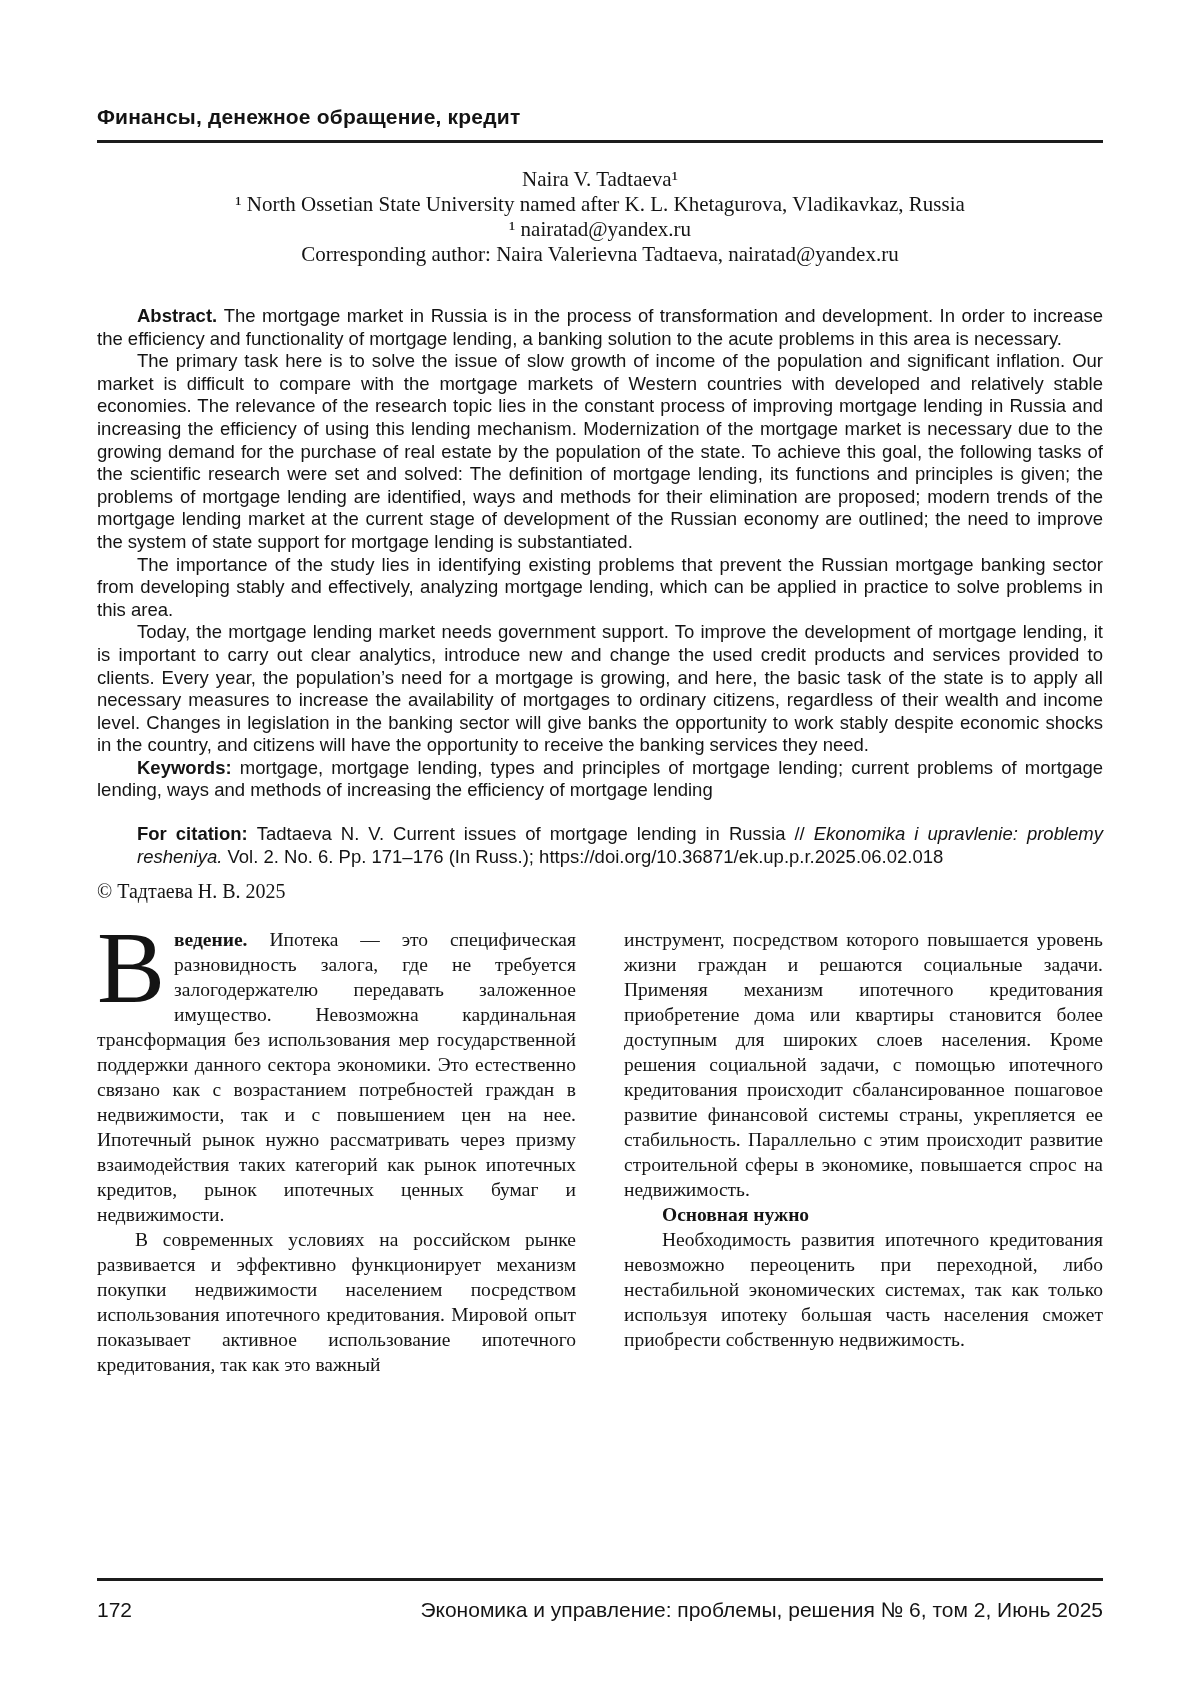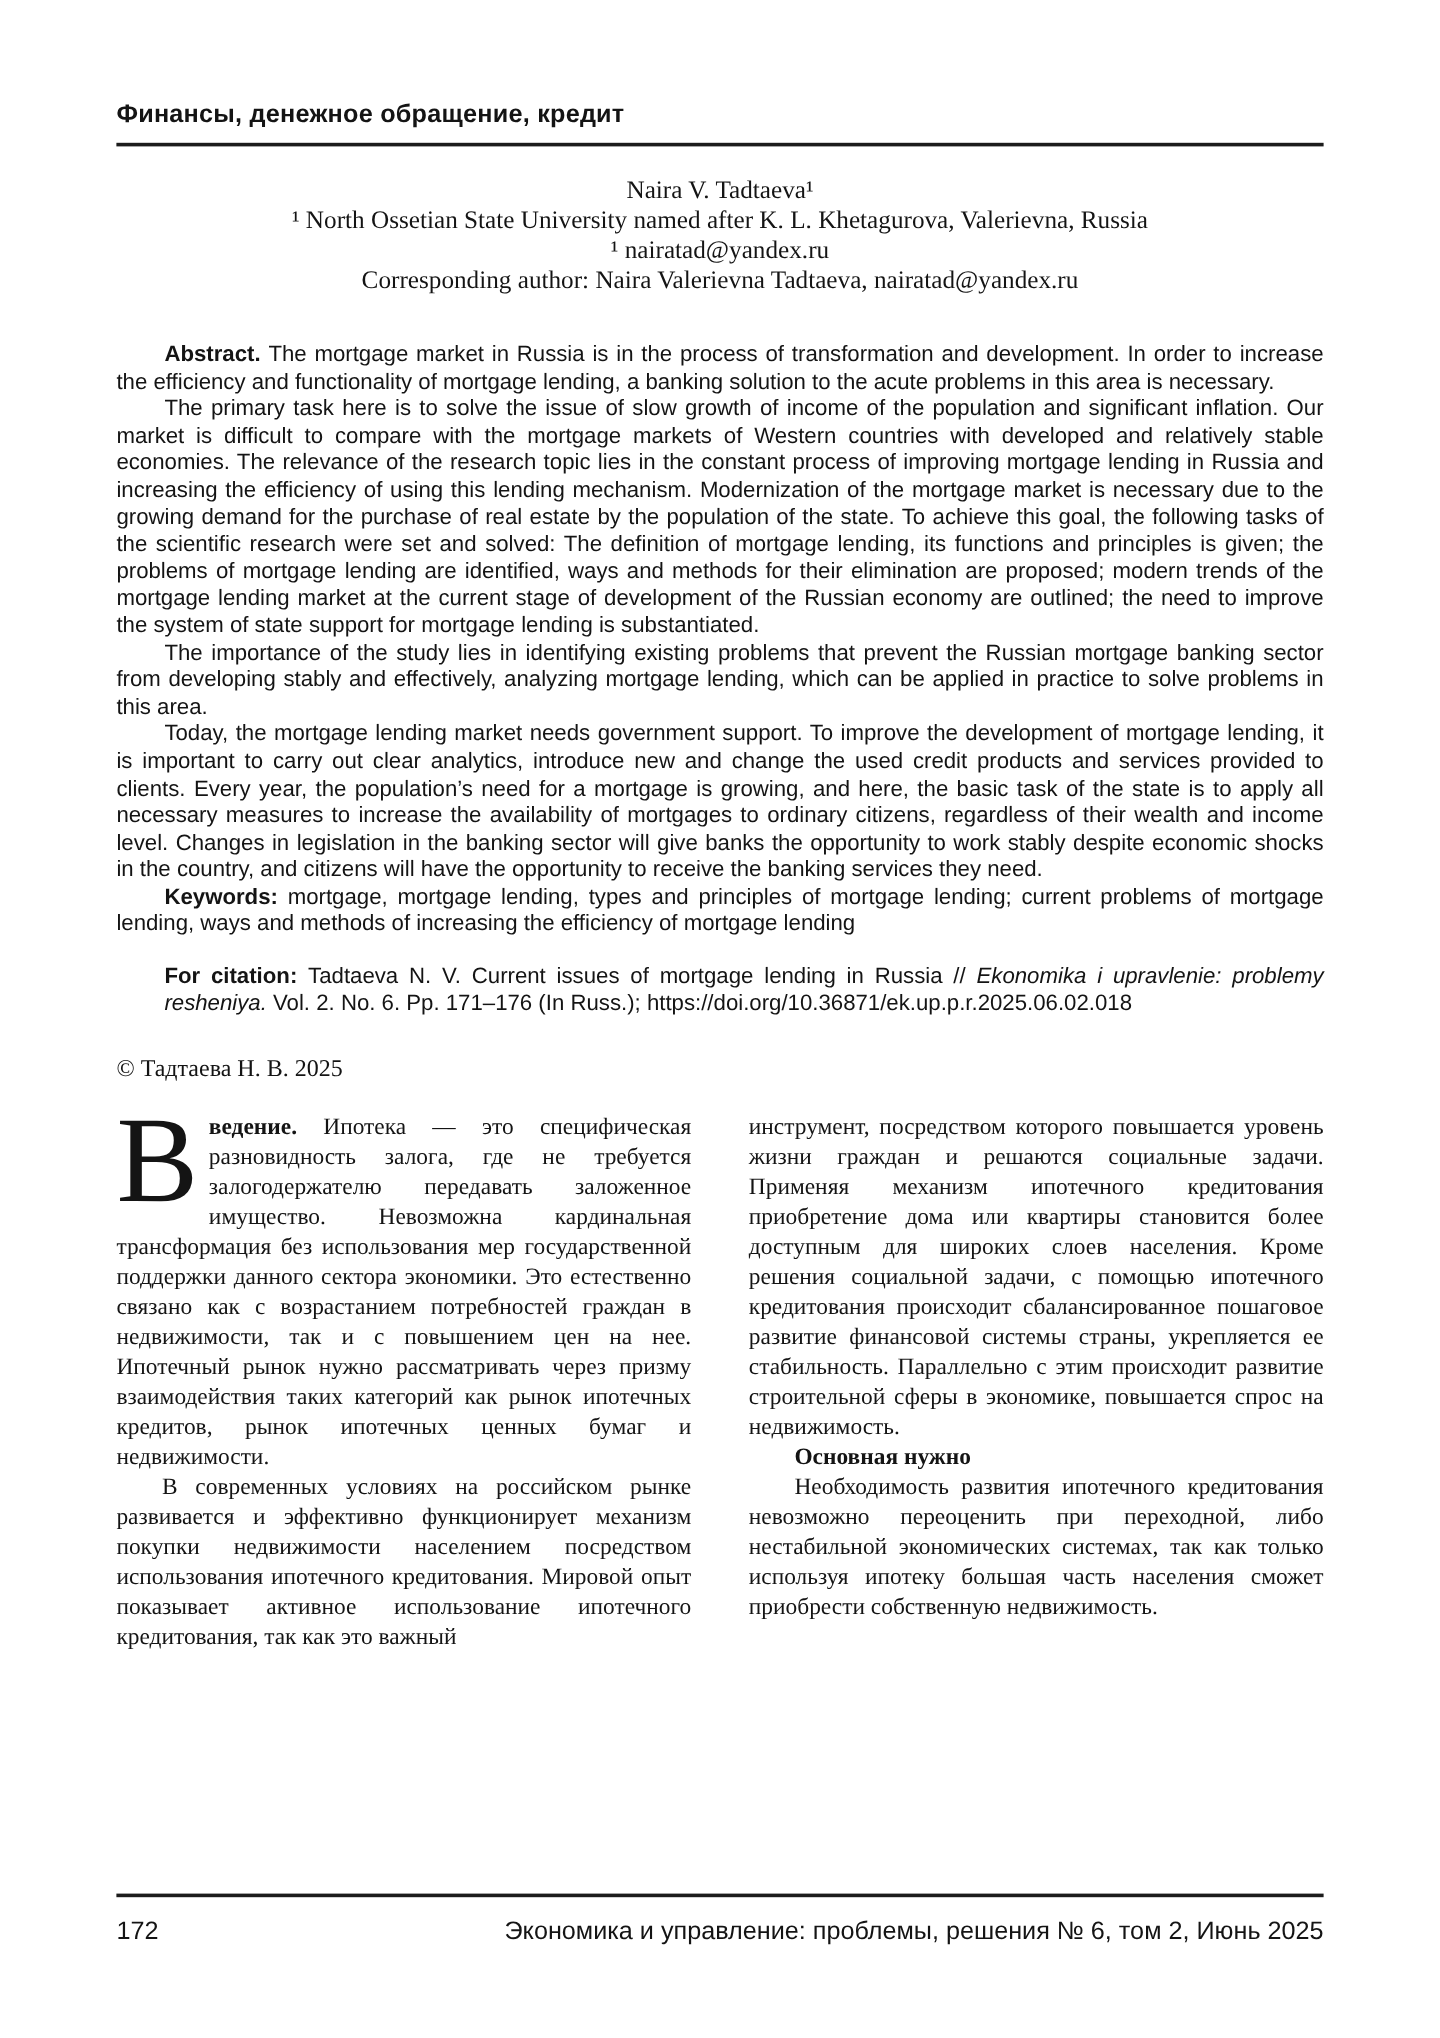--- a/index.html
+++ b/index.html
@@ -3,21 +3,21 @@
 <meta charset="utf-8">
 <style>
   html, body { margin: 0; padding: 0; }
   body { background: #ffffff; }
   .page {
     position: relative;
     width: 1200px;
     height: 1698px;
     box-sizing: border-box;
     background: #ffffff;
-    padding: 84px 97px 0 97px;
+    padding: 105px 97px 0 97px;
     font-family: "Liberation Serif", serif;
     color: #141414;
   }
   .running-head {
     font-family: "Liberation Sans", sans-serif;
     font-weight: 700;
     font-size: 21px;
     letter-spacing: .2px;
   }
   .head-rule { height: 3px; background: #1c1c1c; margin-top: 11px; }
@@ -42,21 +42,21 @@
   .citation {
     margin: 20px 0 0 40px;
     font-family: "Liberation Sans", sans-serif;
     font-size: 18.5px;
     line-height: 23px;
     text-align: justify;
   }
   .citation b { font-weight: 700; }
   .citation i { font-style: italic; }
 
-  .copyright { margin-top: 33px; font-size: 20px; }
+  .copyright { margin-top: 12px; font-size: 20px; }
 
   .columns { display: flex; gap: 48px; margin-top: 24px; }
   .col {
     width: 50%;
     font-size: 19.5px;
     line-height: 25px;
     text-align: justify;
   }
   .body-p { margin: 0; text-indent: 38px; }
   .body-p.nofirst { text-indent: 0; }
@@ -83,21 +83,21 @@
 </head>
 <body>
 
 <div class="page">
 
   <div class="running-head">Финансы, денежное обращение, кредит</div>
   <div class="head-rule"></div>
 
   <div class="author-block">
     <div>Naira V. Tadtaeva¹</div>
-    <div>¹ North Ossetian State University named after K. L. Khetagurova, Valerievna, Russia</div>
+    <div>¹ North Ossetian State University named after K. L. Khetagurova, Vladikavkaz, Russia</div>
     <div>¹ nairatad@yandex.ru</div>
     <div>Corresponding author: Naira Valerievna Tadtaeva, nairatad@yandex.ru</div>
   </div>
 
   <div class="abstract">
     <p class="abs-p"><b class="lbl">Abstract. </b><span>The mortgage market in Russia is in the process of transformation and development. In order to increase the efficiency and functionality of mortgage lending, a banking solution to the acute problems in this area is necessary.</span></p>
     <p class="abs-p">The primary task here is to solve the issue of slow growth of income of the population and significant inflation. Our market is difficult to compare with the mortgage markets of Western countries with developed and relatively stable economies. The relevance of the research topic lies in the constant process of improving mortgage lending in Russia and increasing the efficiency of using this lending mechanism. Modernization of the mortgage market is necessary due to the growing demand for the purchase of real estate by the population of the state. To achieve this goal, the following tasks of the scientific research were set and solved: The definition of mortgage lending, its functions and principles is given; the problems of mortgage lending are identified, ways and methods for their elimination are proposed; modern trends of the mortgage lending market at the current stage of development of the Russian economy are outlined; the need to improve the system of state support for mortgage lending is substantiated.</p>
     <p class="abs-p">The importance of the study lies in identifying existing problems that prevent the Russian mortgage banking sector from developing stably and effectively, analyzing mortgage lending, which can be applied in practice to solve problems in this area.</p>
     <p class="abs-p">Today, the mortgage lending market needs government support. To improve the development of mortgage lending, it is important to carry out clear analytics, introduce new and change the used credit products and services provided to clients. Every year, the population’s need for a mortgage is growing, and here, the basic task of the state is to apply all necessary measures to increase the availability of mortgages to ordinary citizens, regardless of their wealth and income level. Changes in legislation in the banking sector will give banks the opportunity to work stably despite economic shocks in the country, and citizens will have the opportunity to receive the banking services they need.</p>
     <p class="abs-p"><b class="lbl">Keywords: </b><span>mortgage, mortgage lending, types and principles of mortgage lending; current problems of mortgage lending, ways and methods of increasing the efficiency of mortgage lending</span></p>

